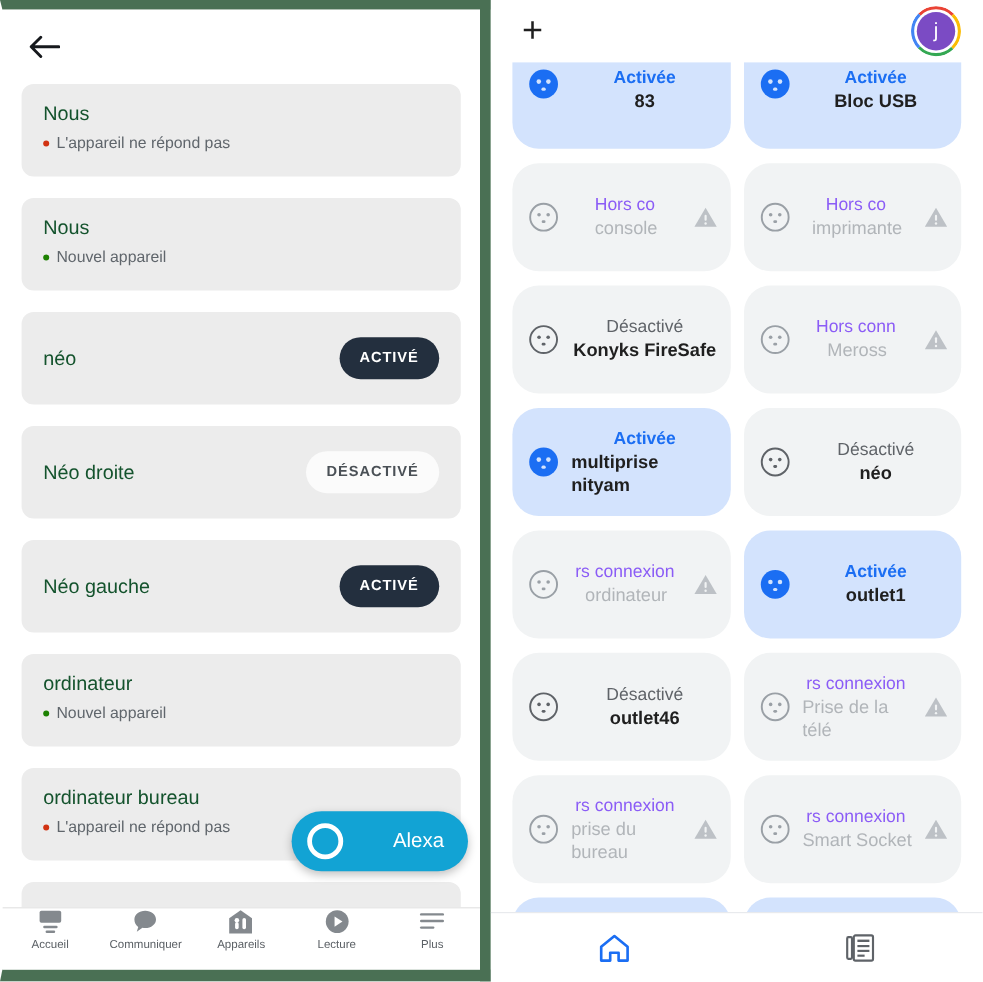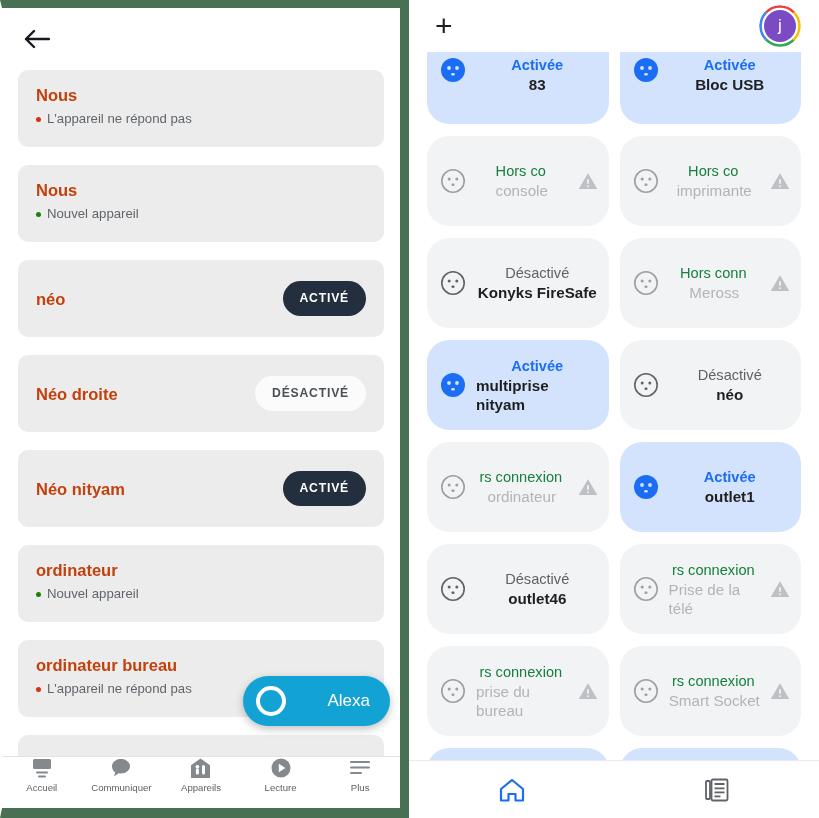--- a/index.html
+++ b/index.html
@@ -55,21 +55,21 @@
     border-radius: 10px;
     height: 77px;
     margin-bottom: 18px;
     padding: 0 18px;
     display: flex; align-items: center; justify-content: space-between;
     cursor: pointer;
   }
   .alexa-card.with-sub { align-items: flex-start; padding-top: 14px; }
   .card-texts { display: flex; flex-direction: column; justify-content: center; }
   .card-name {
-    font-size: 16.5px; color: #c2410c; font-weight: bold;
+    font-size: 16.5px; color: #14532d; font-weight: normal;
     line-height: 22px;
   }
   .card-sub {
     font-size: 13.2px; color: #60666c;
     margin-top: 5px; display: flex; align-items: center; gap: 6px;
     line-height: 16px;
   }
   .dot { width: 5px; height: 5px; border-radius: 50%; display:inline-block; flex: 0 0 auto; }
   .dot.red { background: #d13212; }
   .dot.green { background: #1d8102; }
@@ -172,21 +172,21 @@
   .g-tile.first-row { height: 78px; align-items: flex-start; padding-top: 10px; border-radius: 0 0 22px 22px; }
 
   .plug-icon { flex: 0 0 auto; width: 28px; height: 28px; }
   .g-texts { flex: 1 1 auto; min-width: 0; display: flex; flex-direction: column; justify-content: center; align-items: center; }
   .g-state {
     font-size: 14.6px; line-height: 19px;
     color: #5f6368;
     white-space: nowrap;
   }
   .g-state.on { color: #1b6ef3; font-weight: bold; }
-  .g-state.offline { color: #15803d; text-align: right; padding-right: 2px; }
+  .g-state.offline { color: #8b5cf6; text-align: right; padding-right: 2px; }
   .g-name {
     font-size: 15.2px; line-height: 19px;
     color: #1f1f1f; font-weight: bold;
     overflow: hidden;
   }
   .g-name.muted { color: #b1b5b9; font-weight: normal; }
   .g-name.wrap { white-space: normal; }
   .warn-icon { flex: 0 0 auto; width: 22px; height: 22px; }
 
   .ghome-bottom {
@@ -240,21 +240,21 @@
           <span class="card-name">néo</span>
           <span class="pill on">ACTIVÉ</span>
         </div>
 
         <div class="alexa-card">
           <span class="card-name">Néo droite</span>
           <span class="pill off">DÉSACTIVÉ</span>
         </div>
 
         <div class="alexa-card">
-          <span class="card-name">Néo nityam</span>
+          <span class="card-name">Néo gauche</span>
           <span class="pill on">ACTIVÉ</span>
         </div>
 
         <div class="alexa-card with-sub">
           <div class="card-texts">
             <span class="card-name">ordinateur</span>
             <span class="card-sub">
               <i class="dot green"></i>
               <span>Nouvel appareil</span>
             </span>

